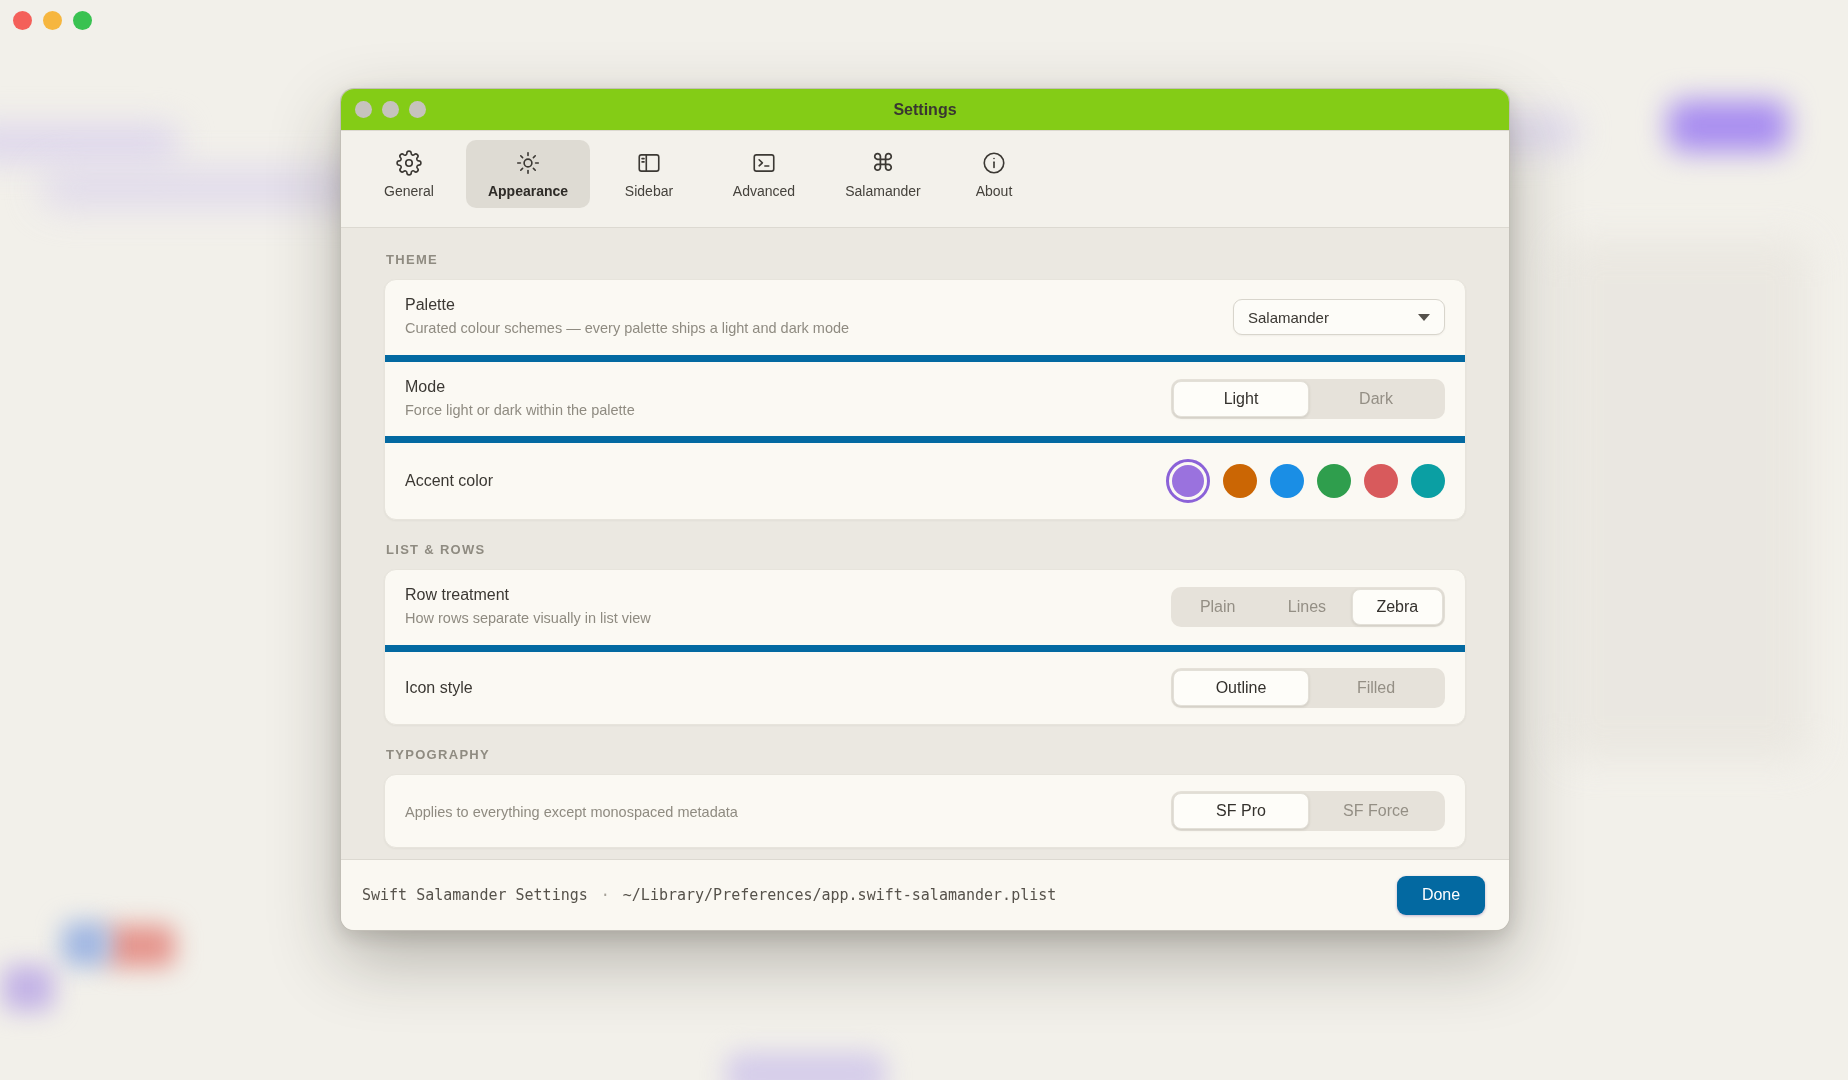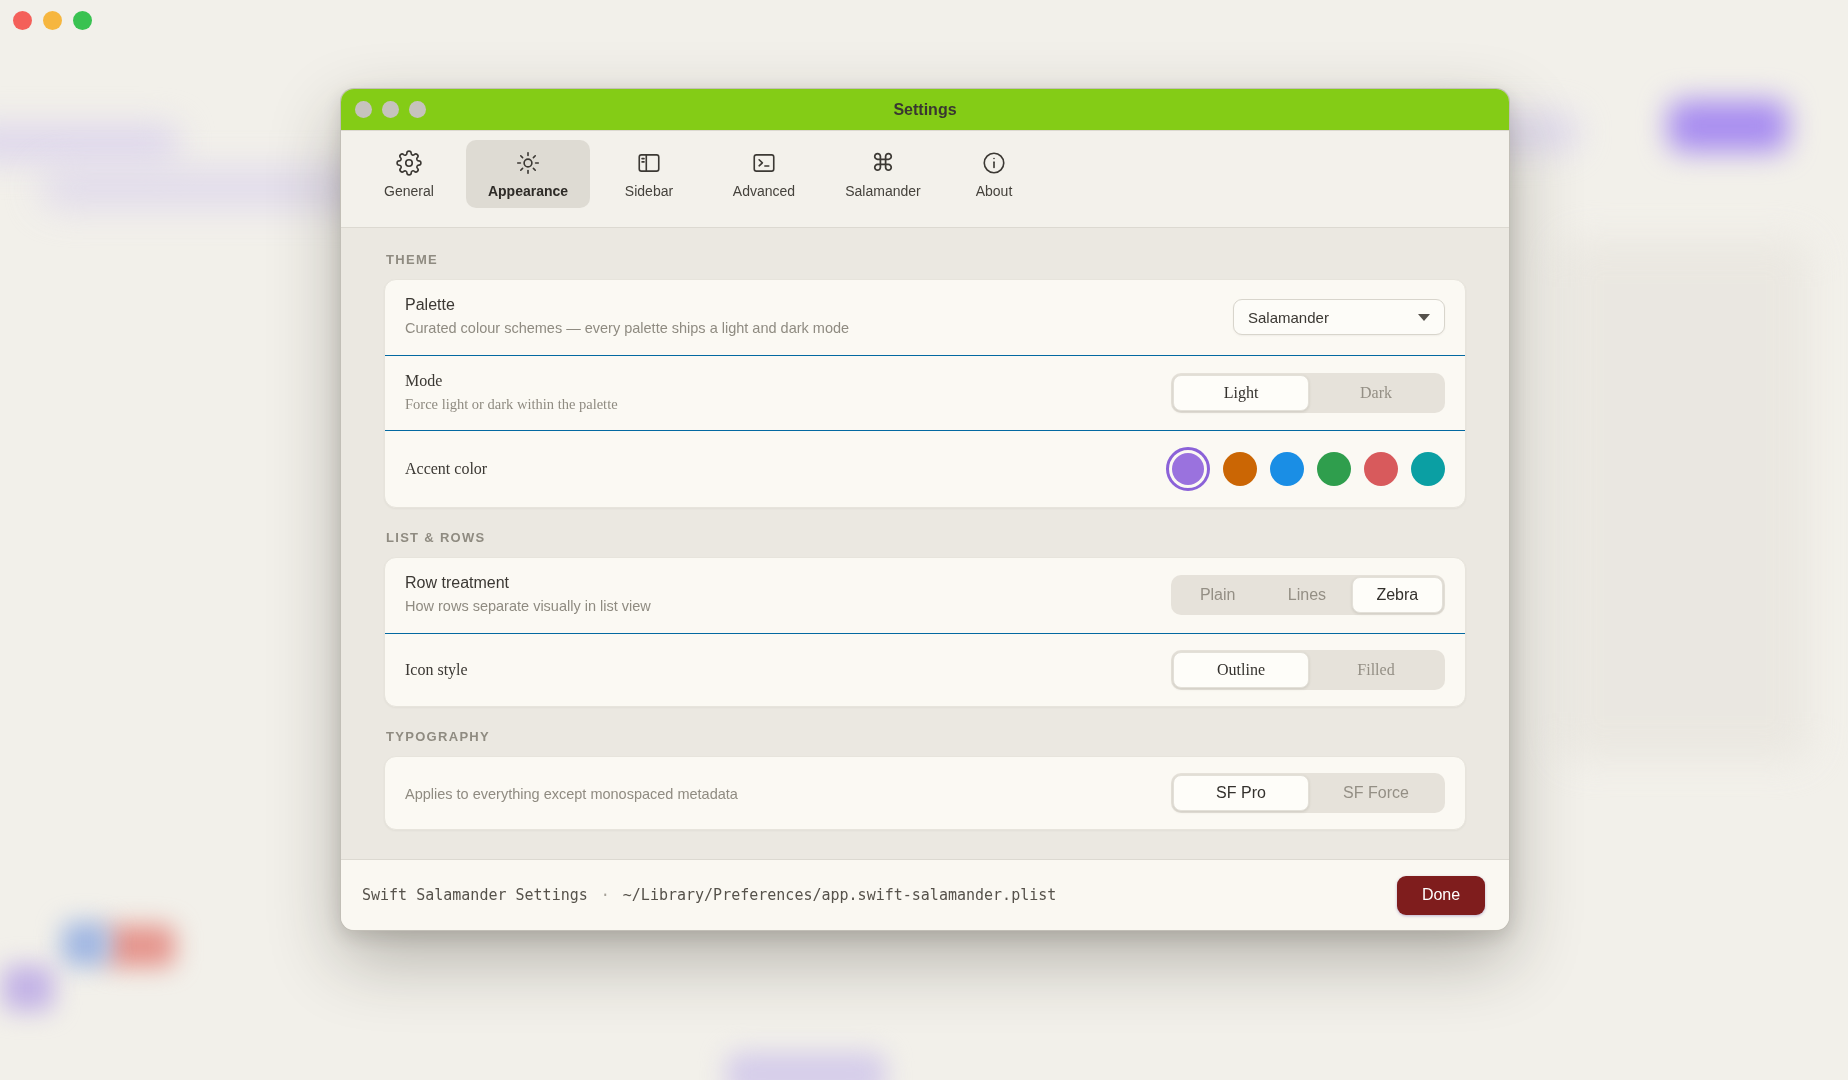--- a/index.html
+++ b/index.html
@@ -42,21 +42,21 @@
   .t-general{width:100px;} .t-appearance{width:124px;} .t-sidebar{width:104px;}
   .t-advanced{width:112px;} .t-shortcuts{width:112px;} .t-about{width:96px;text-align:right;}
   .cmd-glyph { font-size:24px; line-height:26px; height:26px; color:#3c3934; }
 
   .content { flex:1; padding:21px 43px 0; background:#ebe8e1; overflow:hidden; }
   .section-heading { font-size:13px; font-weight:bold; letter-spacing:1.3px; color:#8f8b81; margin:22px 2px 12px; }
   .section-heading.first { margin-top:3px; }
   .card { background:#fbf9f3; border:1px solid #e7e4dc; border-radius:12px;
     box-shadow:0 1px 2px rgba(60,55,45,.05); }
   .row { display:flex; align-items:center; padding:16px 20px; min-height:58px; }
-  .row + .row { border-top:1px solid #0369a1;font-family:Liberation Serif, serif; }
+  .row + .row { border-top:7px solid #0369a1; }
   .row-text { flex:1; padding-right:24px; }
   .row-title { font-size:16px; font-weight:500; color:#3b3833; }
   .row-sub { font-size:14.5px; color:#8f8b81; margin-top:5px; line-height:1.35; max-width:470px; }
 
   .dropdown { width:212px; height:36px; background:#fdfcf8; border:1px solid #d8d5cc;
     border-radius:9px; display:flex; align-items:center; padding:0 14px; font-size:15px;
     color:#3b3833; box-shadow:0 1px 2px rgba(60,55,45,.06); }
   .dd-caret { margin-left:auto; width:0; height:0; border-left:6px solid transparent;
     border-right:6px solid transparent; border-top:7px solid #55514b; }
 
@@ -244,16 +244,16 @@
     </div>
 
   </div>
 
   <div class="footerbar">
     <div class="footer-meta">
       <span>Swift Salamander Settings</span>
       <span class="footer-sep">·</span>
       <span>~/Library/Preferences/app.swift-salamander.plist</span>
     </div>
-    <button class="done-btn" style="background-color: #7f1d1d;">Done</button>
+    <button class="done-btn" style="background-color: #0369a1;">Done</button>
   </div>
 
 </div>
 
 </body></html>

